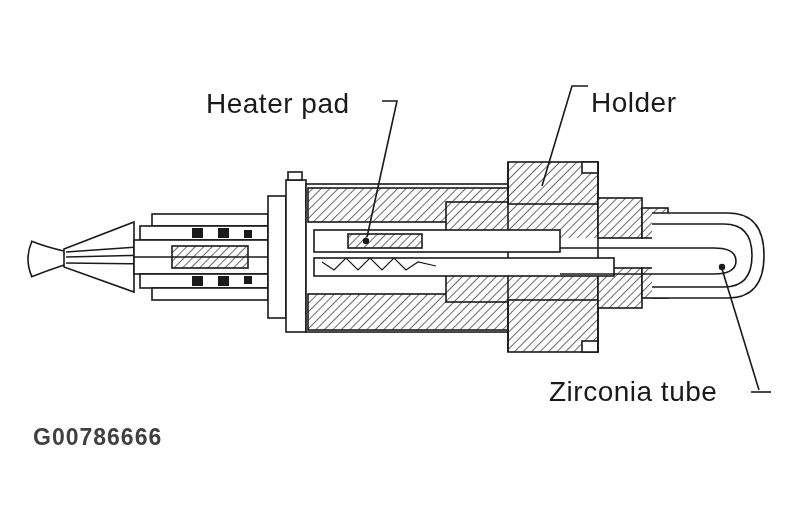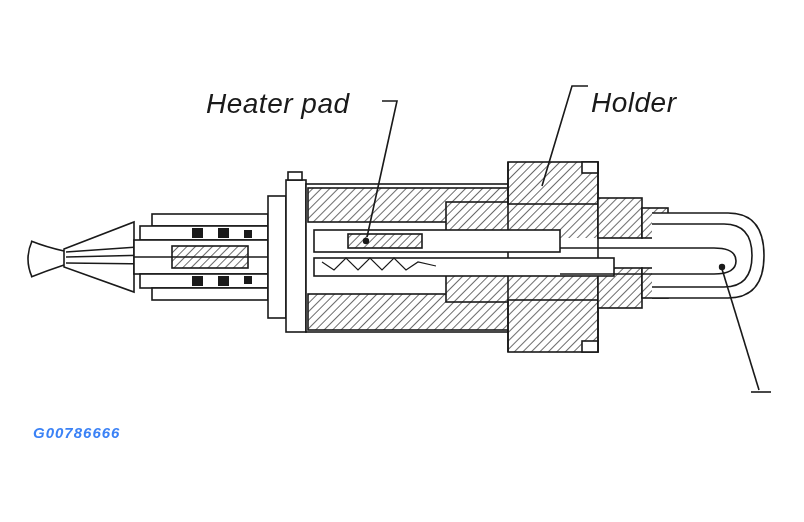--- a/index.html
+++ b/index.html
@@ -8,41 +8,40 @@
     background: #ffffff;
   }
   .stage {
     position: relative;
     width: 804px;
     height: 522px;
     background: #ffffff;
     overflow: hidden;
     font-family: "Liberation Sans", "DejaVu Sans", sans-serif;
     color: #1a1a1a;
-    font-style: italic;
   }
   .drawing {
     position: absolute;
     left: 0;
     top: 0;
   }
   .callout {
     position: absolute;
     font-size: 28px;
     letter-spacing: 0.5px;
     color: #1a1a1a;
     white-space: nowrap;
     user-select: none;
   }
   .figure-id {
     position: absolute;
-    font-size: 15px;
+    font-size: 23px;
     font-weight: bold;
     letter-spacing: 1px;
-    color: #3b82f6;
+    color: #404040;
     white-space: nowrap;
   }
 </style>
 </head>
 <body>
 
 <div class="stage">
 
   <svg class="drawing" width="804" height="522" viewBox="0 0 804 522" xmlns="http://www.w3.org/2000/svg">
     <defs>
@@ -145,16 +144,17 @@
       <polyline points="722,269 759,390"></polyline>
       <line x1="751" y1="392" x2="771" y2="392"></line>
       <circle cx="722" cy="267" r="3.2" fill="#1a1a1a" stroke="none"></circle>
     </g>
   </svg>
 
   <div class="callout" style="left:206px; top:88px;">Heater pad</div>
 
   <div class="callout" style="left:591px; top:71px;margin-top:16px;">Holder</div>
 
+  <div class="callout" style="left:549px; top:376px;">Zirconia tube</div>
 
   <div class="figure-id" style="left:33px; top:424px;">G00786666</div>
 
 </div>
 
 </body></html>

